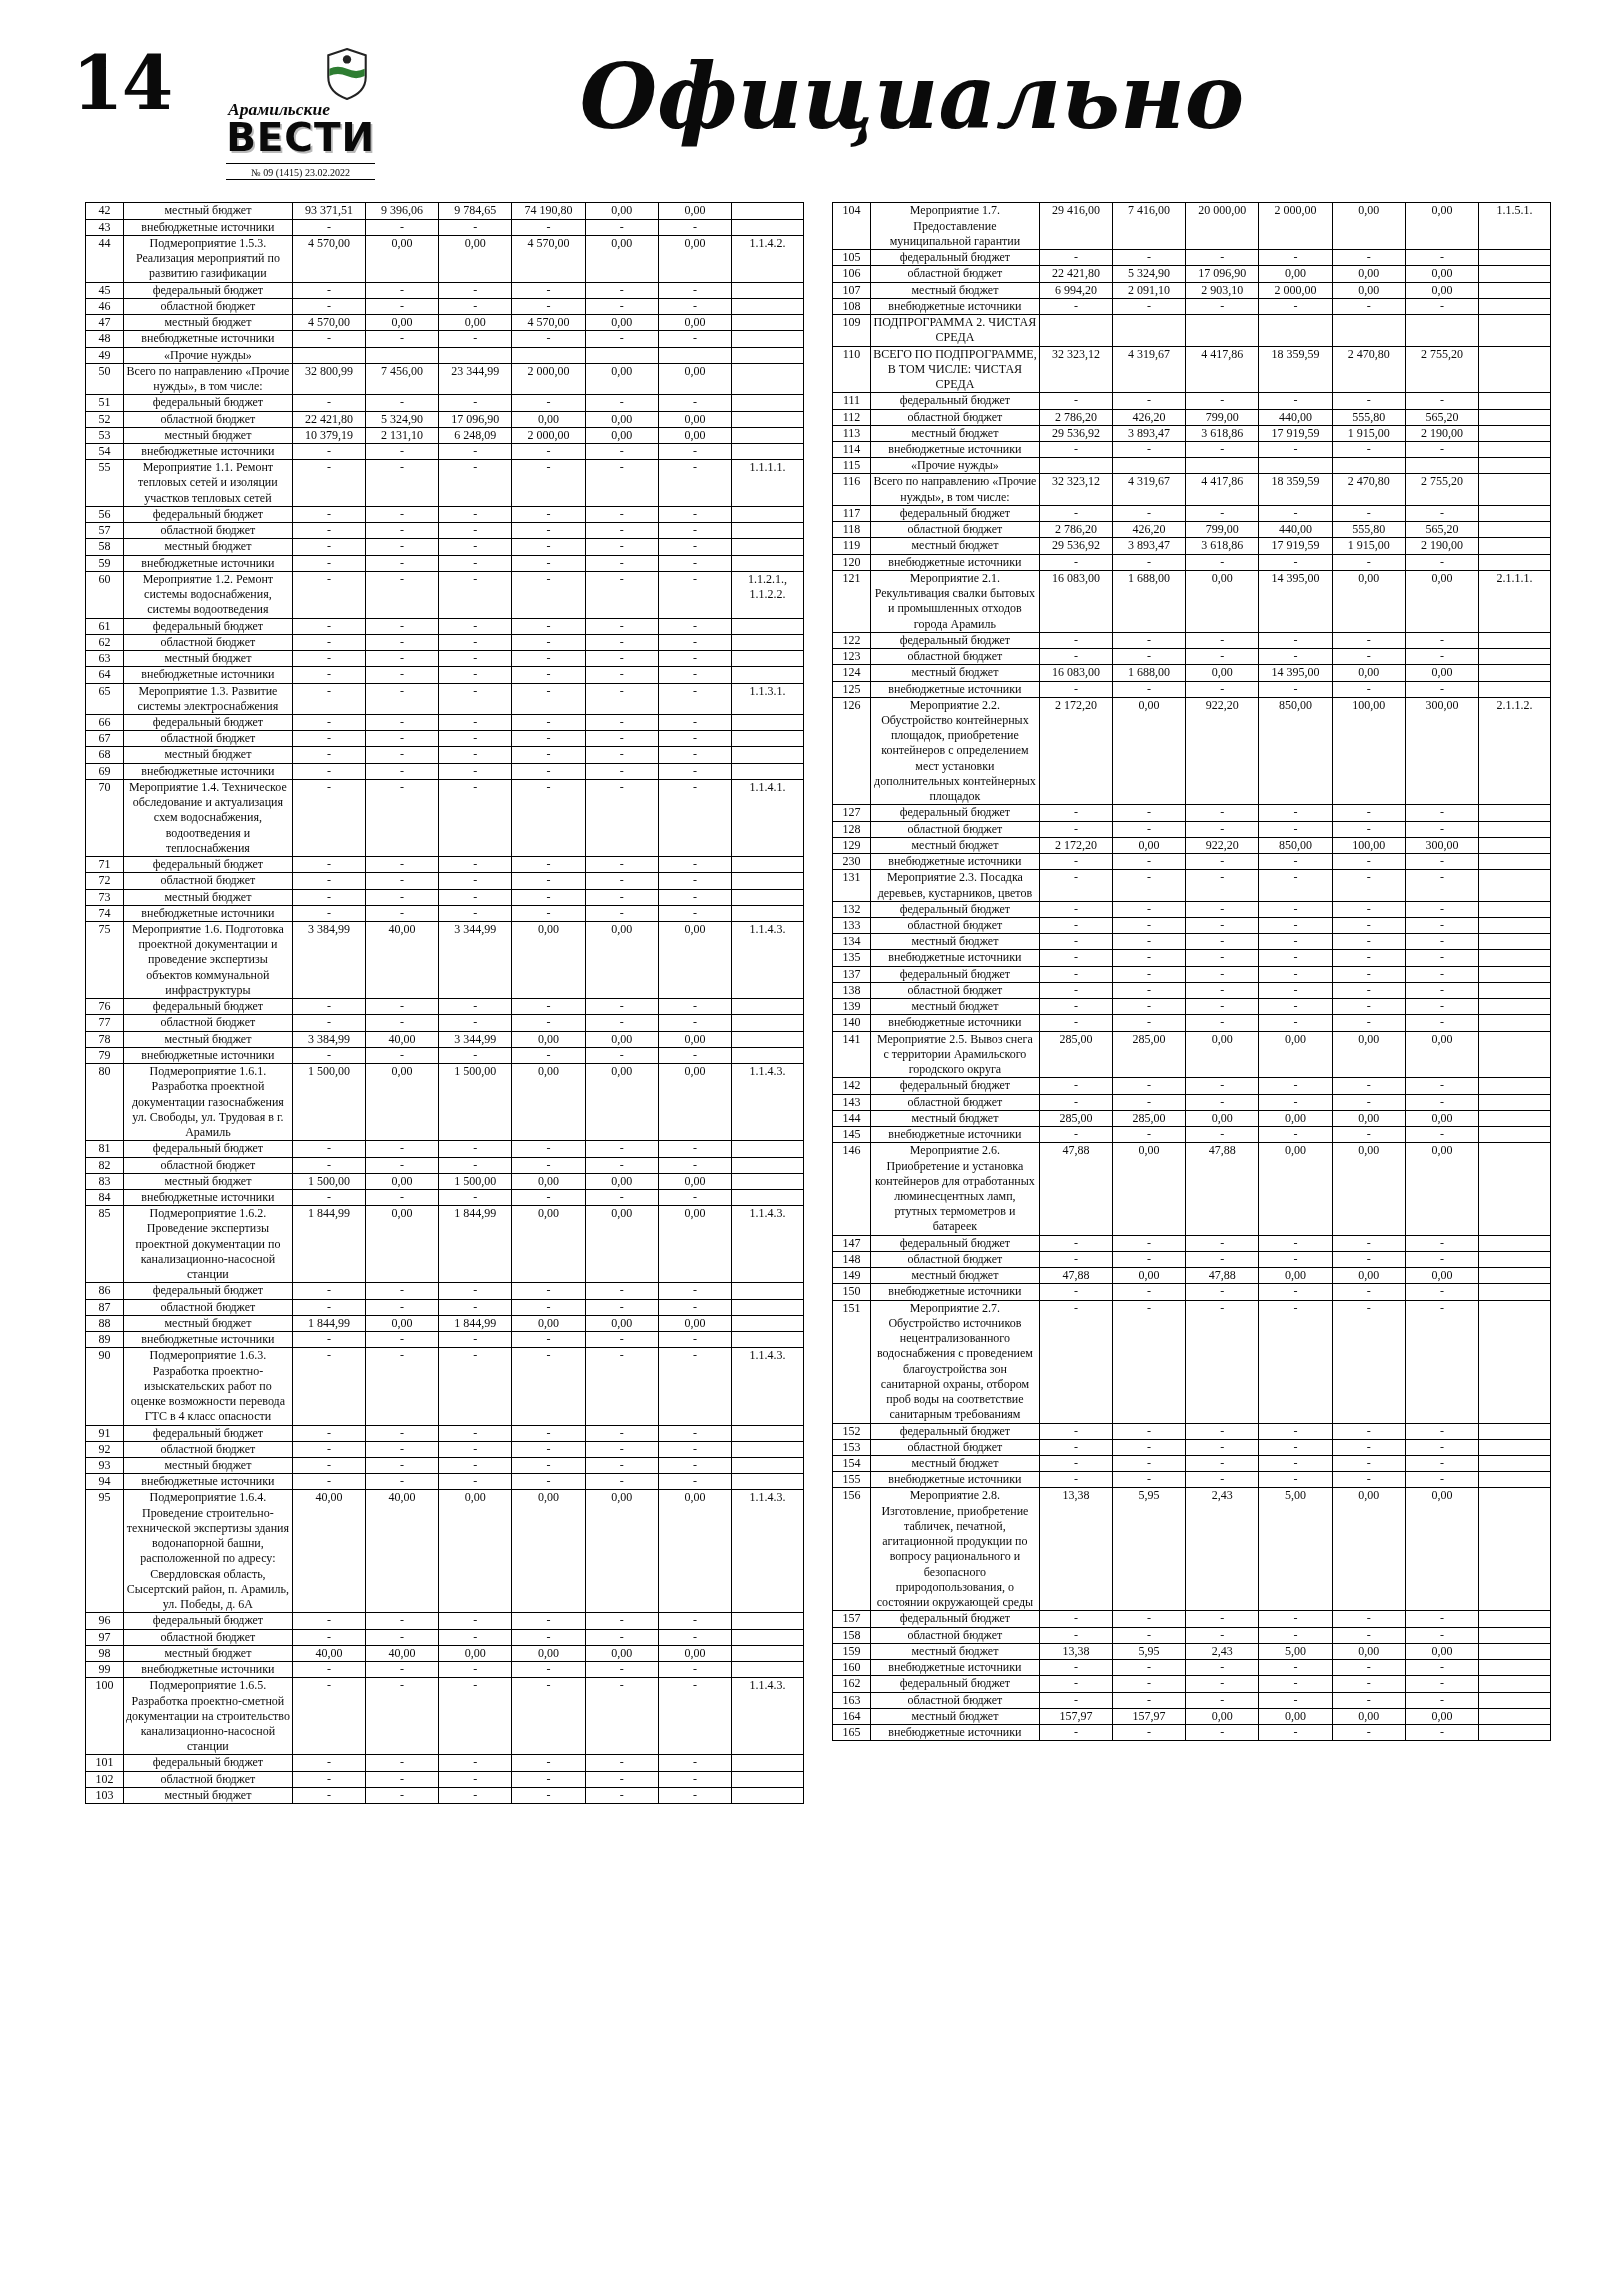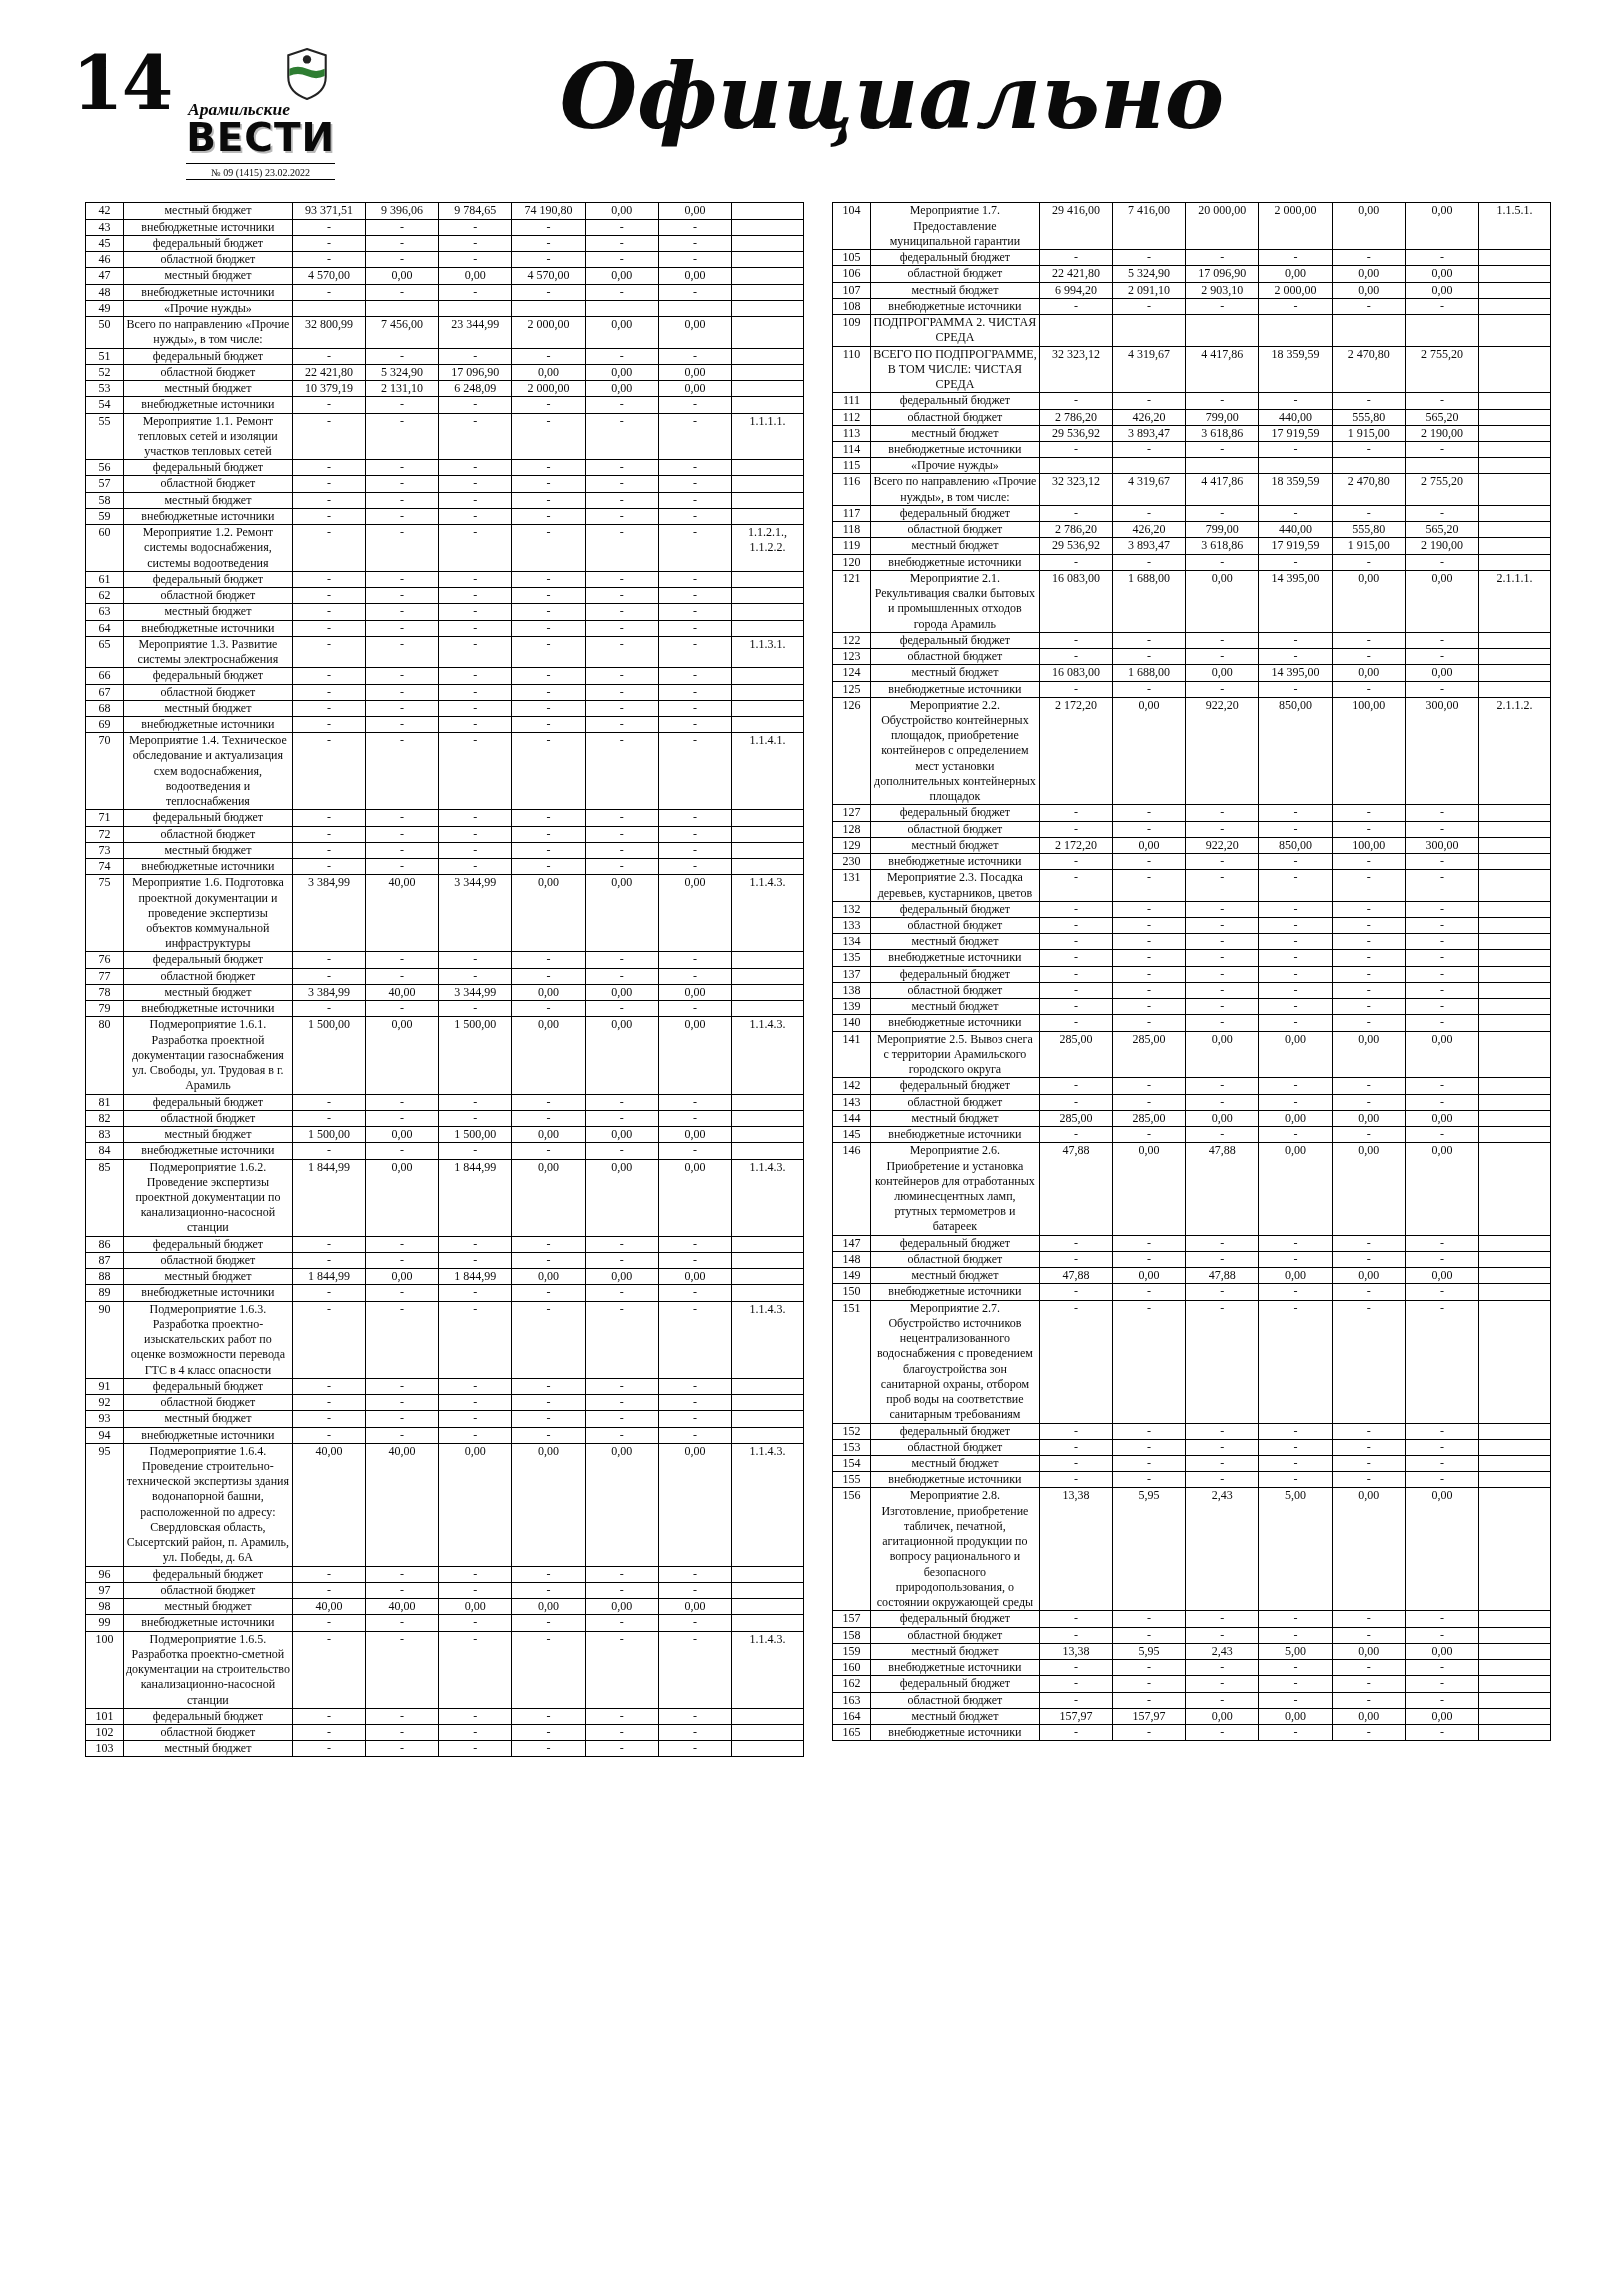--- a/index.html
+++ b/index.html
@@ -7,21 +7,21 @@
   body {
     width:1619px; height:2290px; overflow:hidden;
     color:#0a0a0a;
     font-family:"Liberation Serif", serif;
     position:relative;
   }
   .page { padding:48px 68px 0 72px; }
 
   
   .header { display:flex; align-items:flex-start; }
-  .masthead { display:flex; align-items:flex-start; }
+  .masthead { display:flex; align-items:flex-start;gap:40px; }
   .page-num {
     font-family:"DejaVu Serif", serif;
     font-weight:bold; font-size:74px; line-height:0.95; letter-spacing:-1.8px;
   }
   .brand-block { margin-left:14.8px; }
   .brand-row { display:flex; align-items:flex-end;flex-direction:column; }
   .emblem { width:42px; height:52px; margin-right:6.5px; }
   .brand-text { display:flex; flex-direction:column; }
   .brand-top { font-style:italic; font-weight:bold; font-size:17.5px; line-height:1.05; padding-left:1.8px; }
   .brand-main {
@@ -125,20 +125,31 @@
               <td class="c-label">внебюджетные источники</td>
               <td class="c-val">-</td>
               <td class="c-val">-</td>
               <td class="c-val">-</td>
               <td class="c-val">-</td>
               <td class="c-val">-</td>
               <td class="c-val">-</td>
               <td class="c-code"></td>
             </tr>
             <tr>
+              <td class="c-num">44</td>
+              <td class="c-label">Подмероприятие 1.5.3. Реализация мероприятий по развитию газификации</td>
+              <td class="c-val">4 570,00</td>
+              <td class="c-val">0,00</td>
+              <td class="c-val">0,00</td>
+              <td class="c-val">4 570,00</td>
+              <td class="c-val">0,00</td>
+              <td class="c-val">0,00</td>
+              <td class="c-code">1.1.4.2.</td>
+            </tr>
+            <tr>
               <td class="c-num">45</td>
               <td class="c-label">федеральный бюджет</td>
               <td class="c-val">-</td>
               <td class="c-val">-</td>
               <td class="c-val">-</td>
               <td class="c-val">-</td>
               <td class="c-val">-</td>
               <td class="c-val">-</td>
               <td class="c-code"></td>
             </tr>

